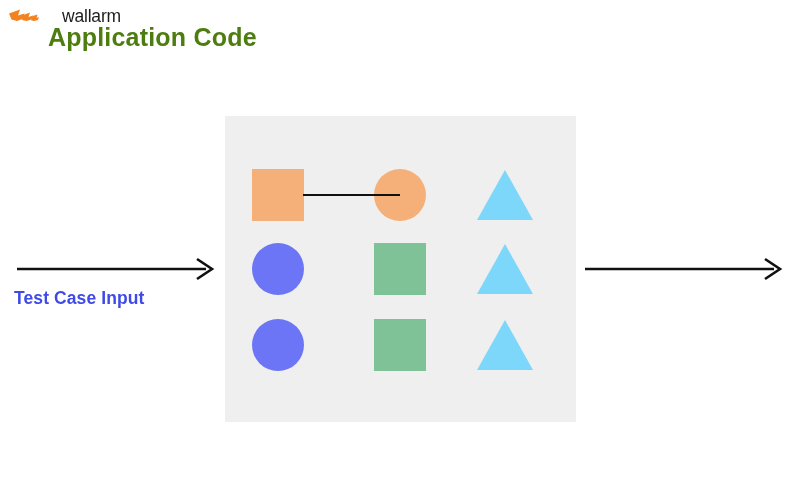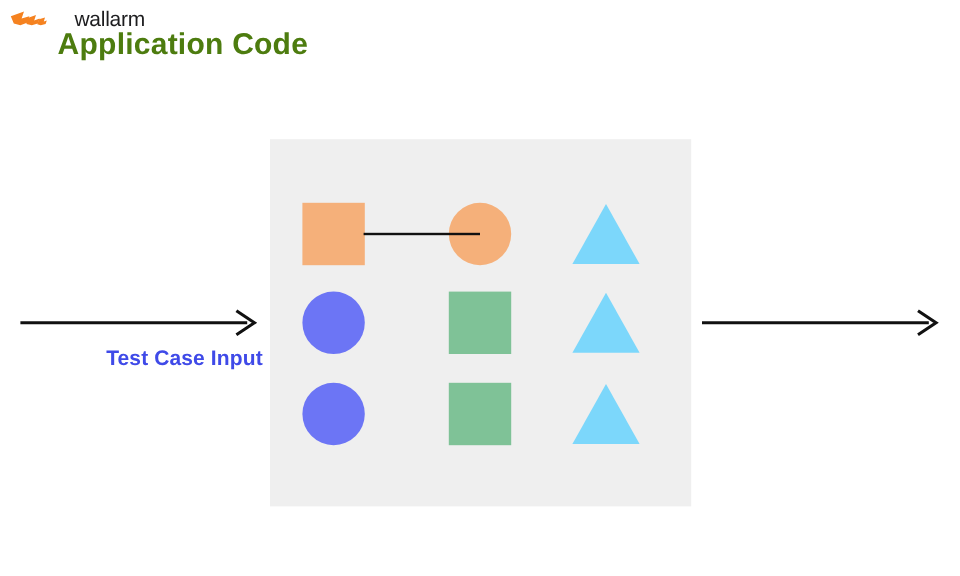--- a/index.html
+++ b/index.html
@@ -125,21 +125,21 @@
   #flow-in  { left: 14px;  width: 205px; }
   #flow-out { left: 582px; width: 205px; }
 
   .arrow-svg {
     display: block;
     width: 205px;
     height: 26px;
   }
   .flow-label {
     margin-top: 6px;
-    text-align: right;
+    text-align: left;
     font-size: 17.5px;
     font-weight: bold;
     color: #3f4ae8;
     letter-spacing: 0.1px;
     white-space: nowrap;
   }
 </style>
 </head>
 <body>
 

